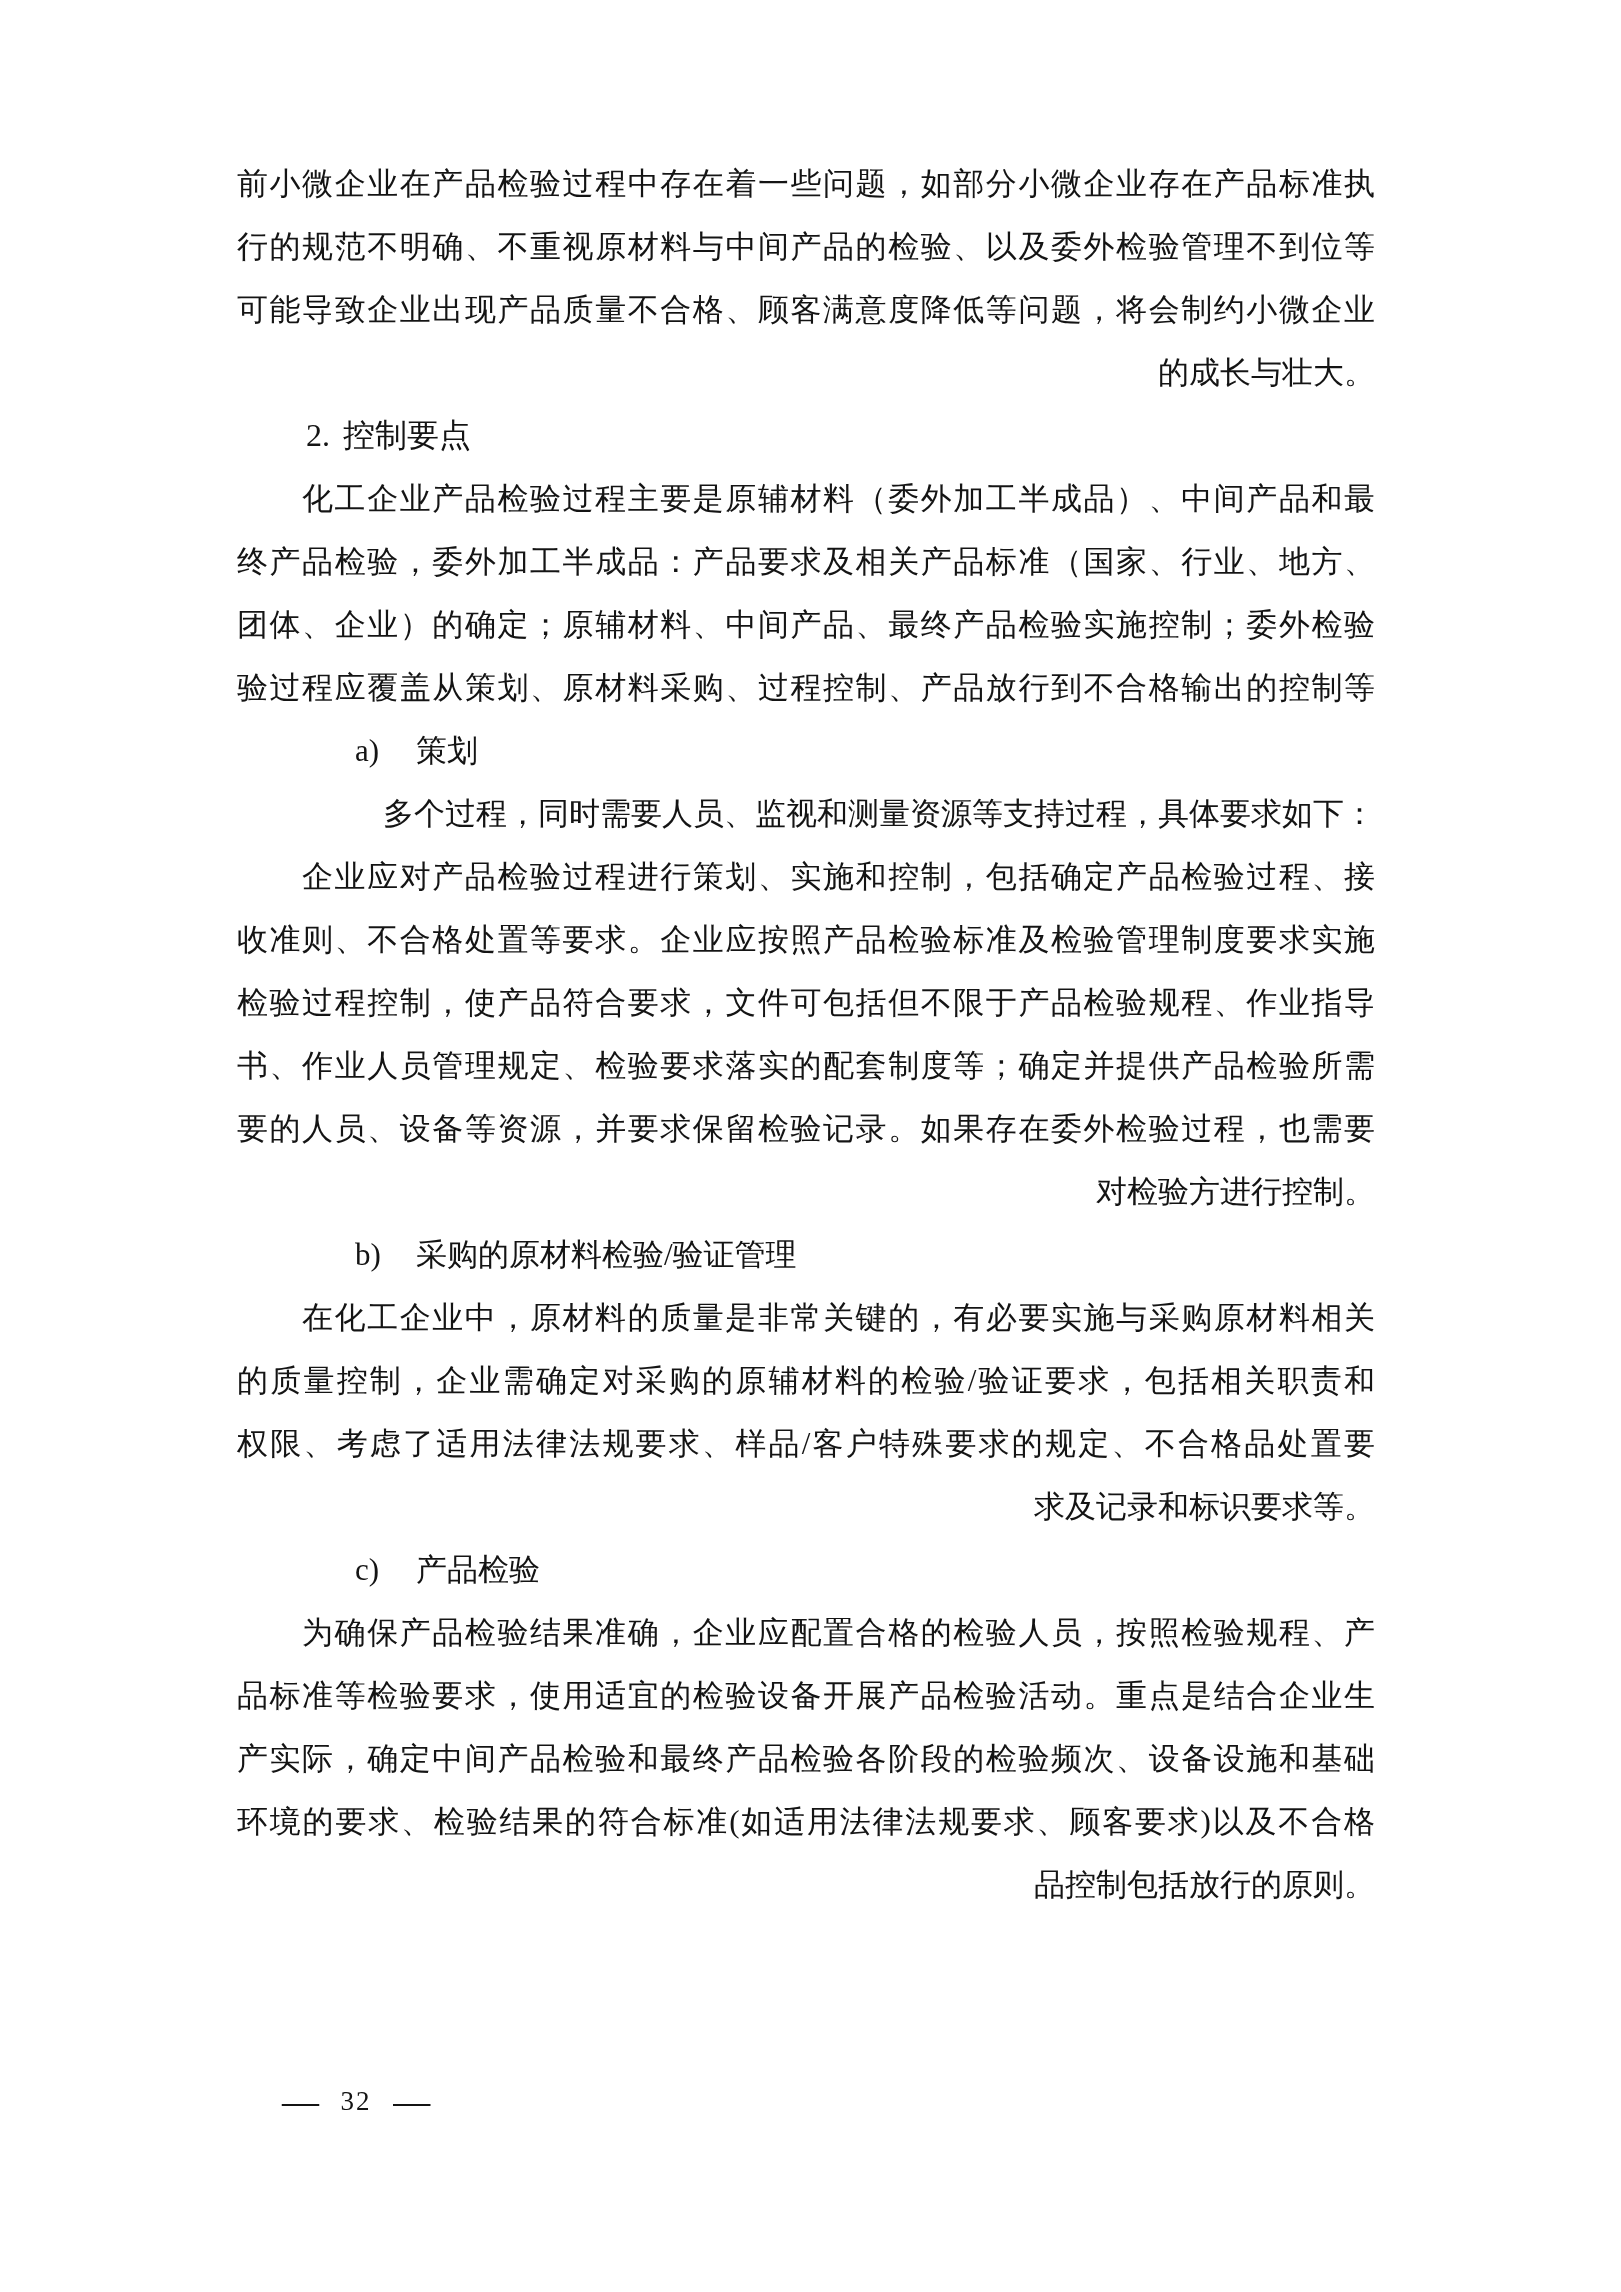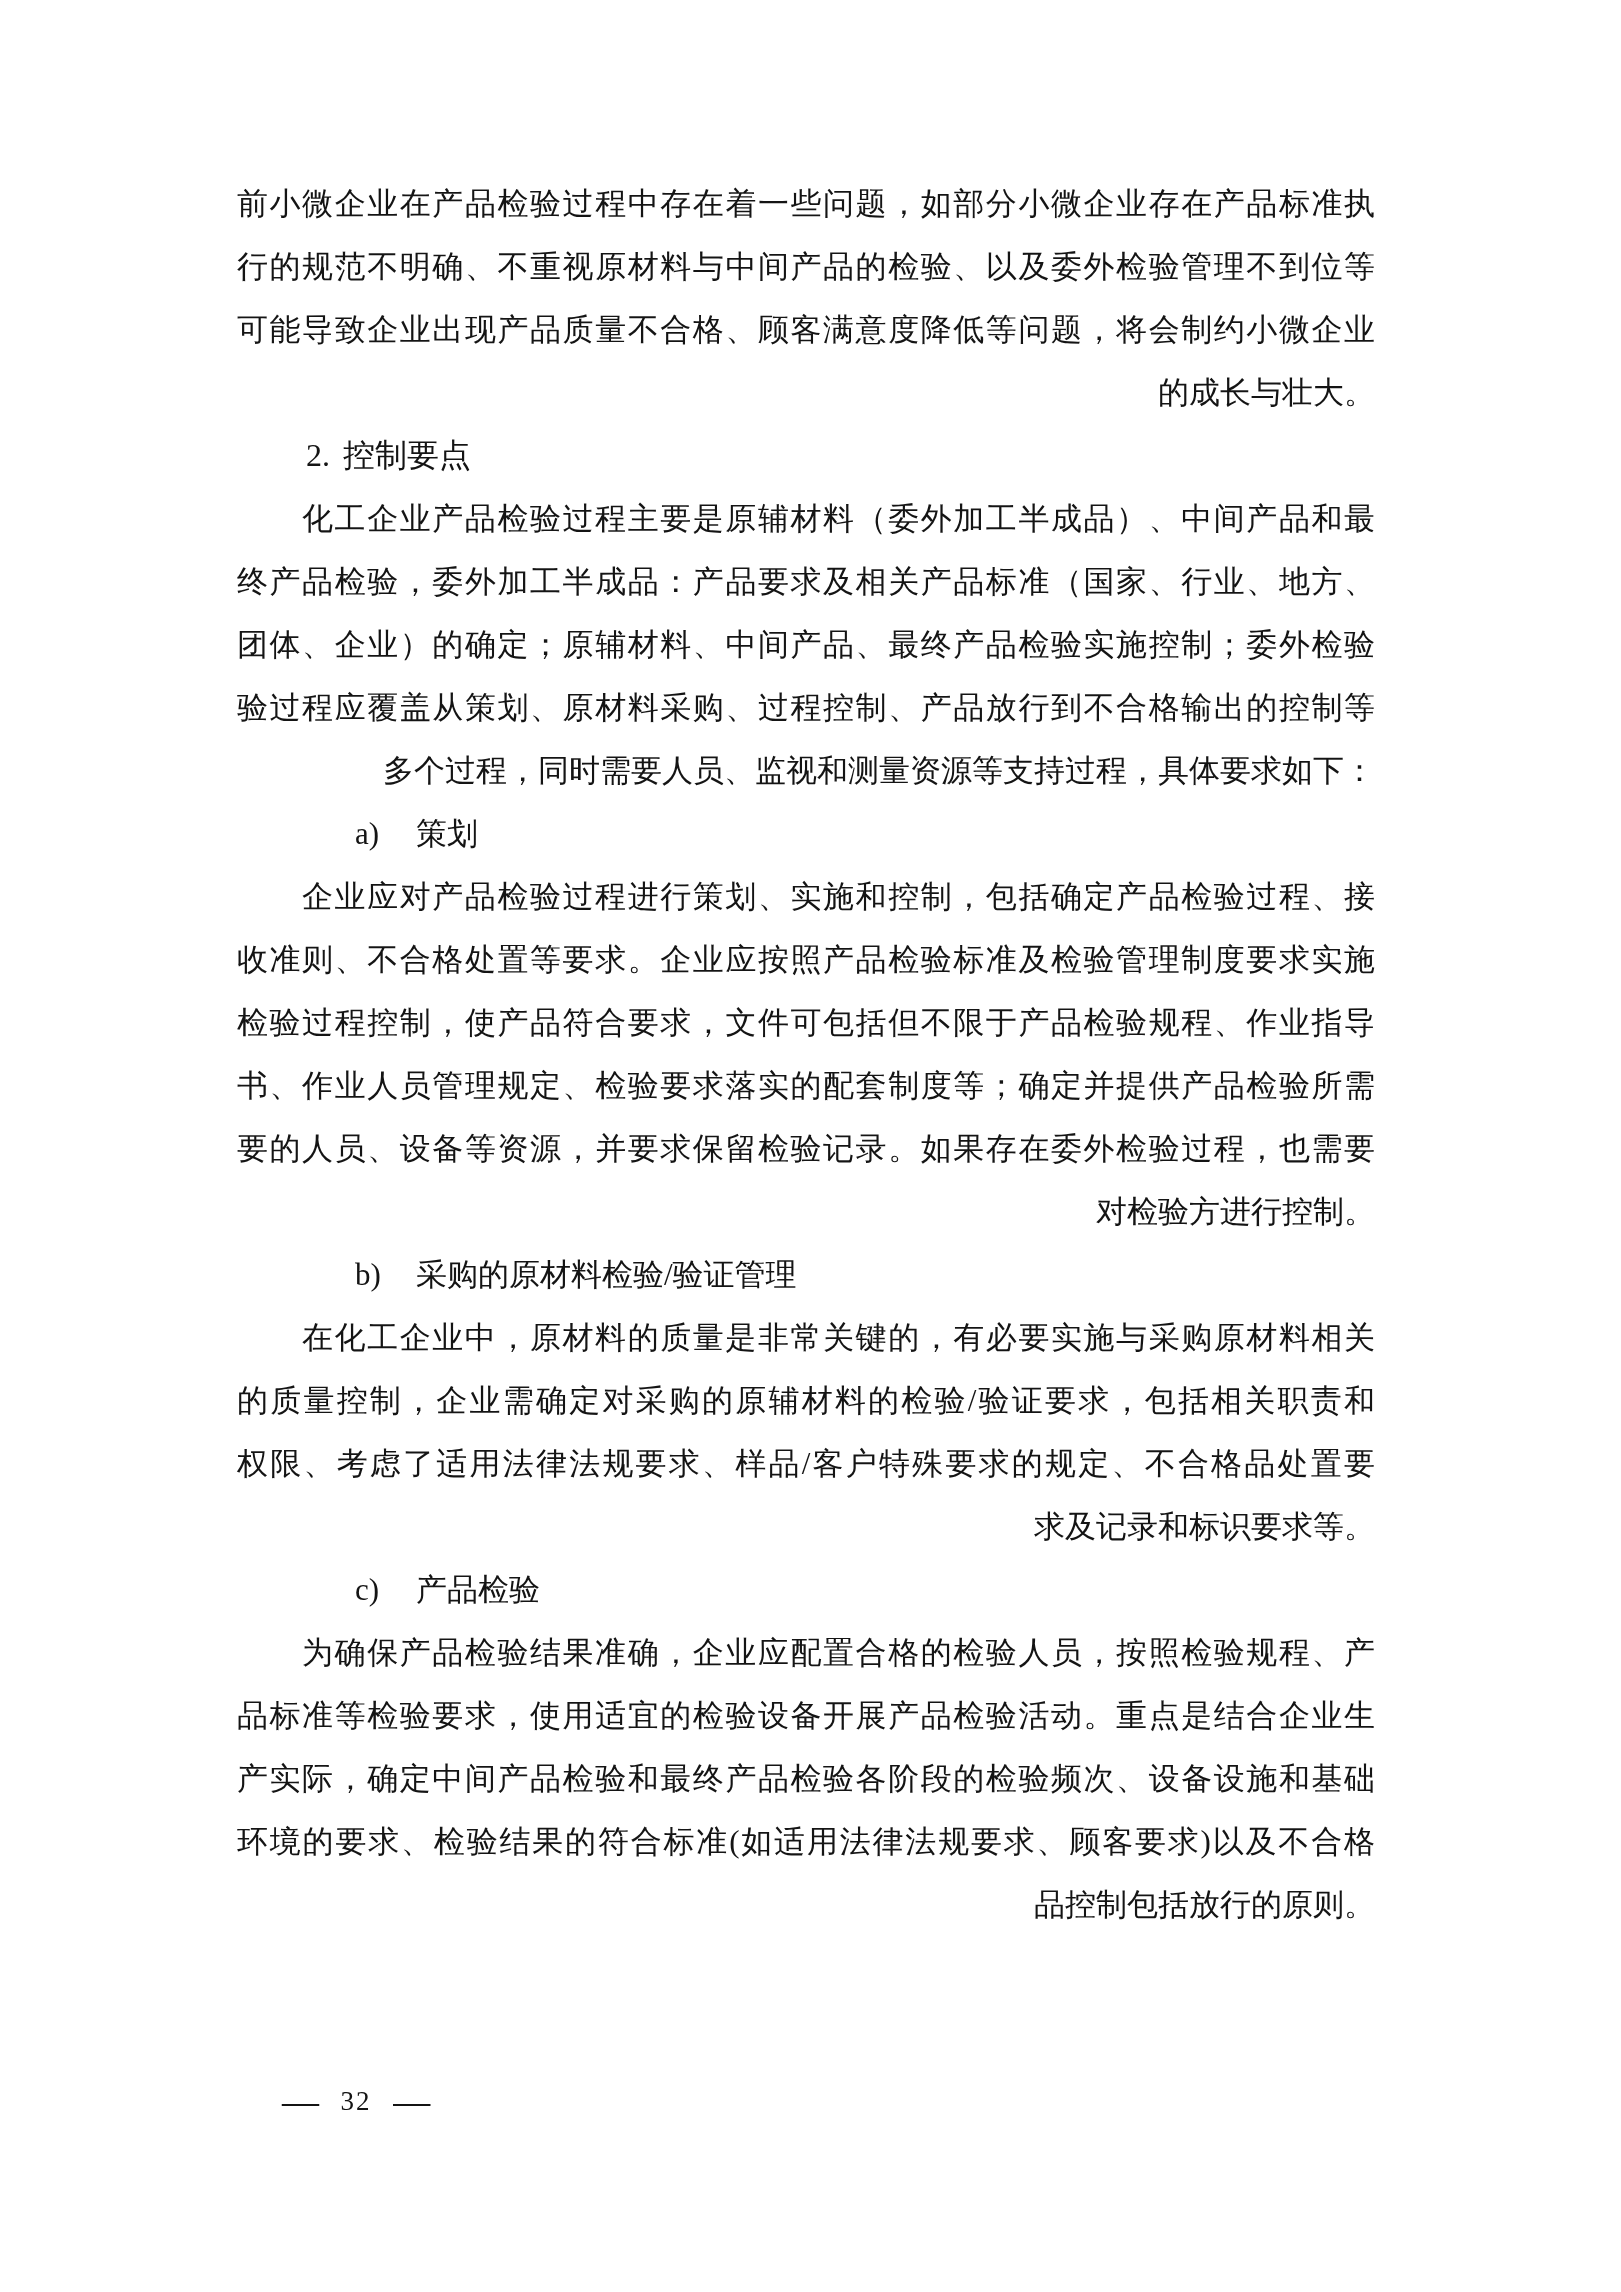--- a/index.html
+++ b/index.html
@@ -16,21 +16,21 @@
     overflow: hidden;
   }
   .page {
     position: absolute;
     inset: 0;
     background: #ffffff;
   }
   .body-text {
     position: absolute;
     left: 237px;
-    top: 172px;
+    top: 152px;
     width: 1138px;
   }
   .line {
     height: 63px;
     line-height: 63px;
     font-size: 31px;
     letter-spacing: 0;
     white-space: nowrap;
   }
   
@@ -89,22 +89,22 @@
   <div class="body-text">
       <div class="line j">前小微企业在产品检验过程中存在着一些问题，如部分小微企业存在产品标准执</div>
       <div class="line j">行的规范不明确、不重视原材料与中间产品的检验、以及委外检验管理不到位等</div>
       <div class="line j">可能导致企业出现产品质量不合格、顾客满意度降低等问题，将会制约小微企业</div>
       <div class="line end">的成长与壮大。</div>
       <div class="line heading"><span class="num">2.</span><span>控制要点</span></div>
       <div class="line ind j">化工企业产品检验过程主要是原辅材料（委外加工半成品）、中间产品和最</div>
       <div class="line j">终产品检验，委外加工半成品：产品要求及相关产品标准（国家、行业、地方、</div>
       <div class="line j">团体、企业）的确定；原辅材料、中间产品、最终产品检验实施控制；委外检验</div>
       <div class="line j">验过程应覆盖从策划、原材料采购、过程控制、产品放行到不合格输出的控制等</div>
+      <div class="line item"><span class="num">a)</span><span>策划</span></div>
       <div class="line end">多个过程，同时需要人员、监视和测量资源等支持过程，具体要求如下：</div>
-      <div class="line item"><span class="num">a)</span><span>策划</span></div>
       <div class="line ind j">企业应对产品检验过程进行策划、实施和控制，包括确定产品检验过程、接</div>
       <div class="line j">收准则、不合格处置等要求。企业应按照产品检验标准及检验管理制度要求实施</div>
       <div class="line j">检验过程控制，使产品符合要求，文件可包括但不限于产品检验规程、作业指导</div>
       <div class="line j">书、作业人员管理规定、检验要求落实的配套制度等；确定并提供产品检验所需</div>
       <div class="line j">要的人员、设备等资源，并要求保留检验记录。如果存在委外检验过程，也需要</div>
       <div class="line end">对检验方进行控制。</div>
       <div class="line item"><span class="num">b)</span><span>采购的原材料检验/验证管理</span></div>
       <div class="line ind j">在化工企业中，原材料的质量是非常关键的，有必要实施与采购原材料相关</div>
       <div class="line j">的质量控制，企业需确定对采购的原辅材料的检验/验证要求，包括相关职责和</div>
       <div class="line j">权限、考虑了适用法律法规要求、样品/客户特殊要求的规定、不合格品处置要</div>

